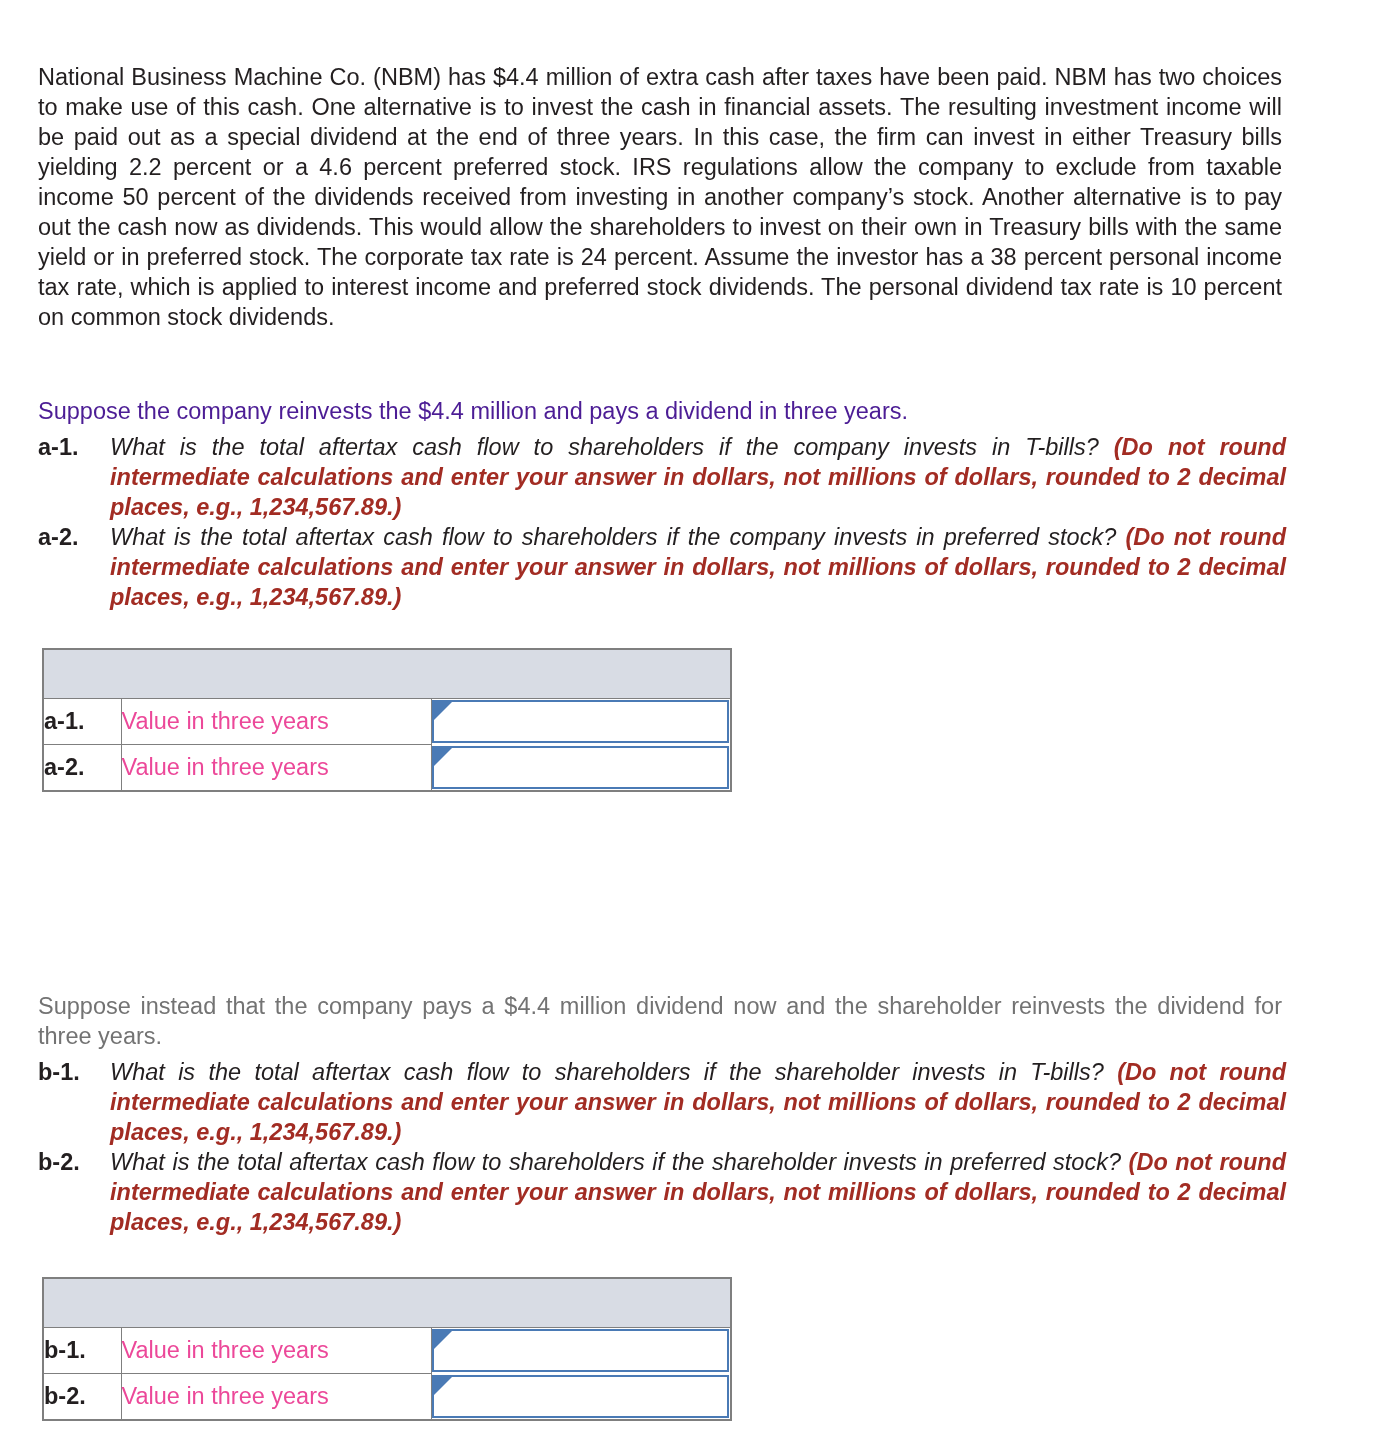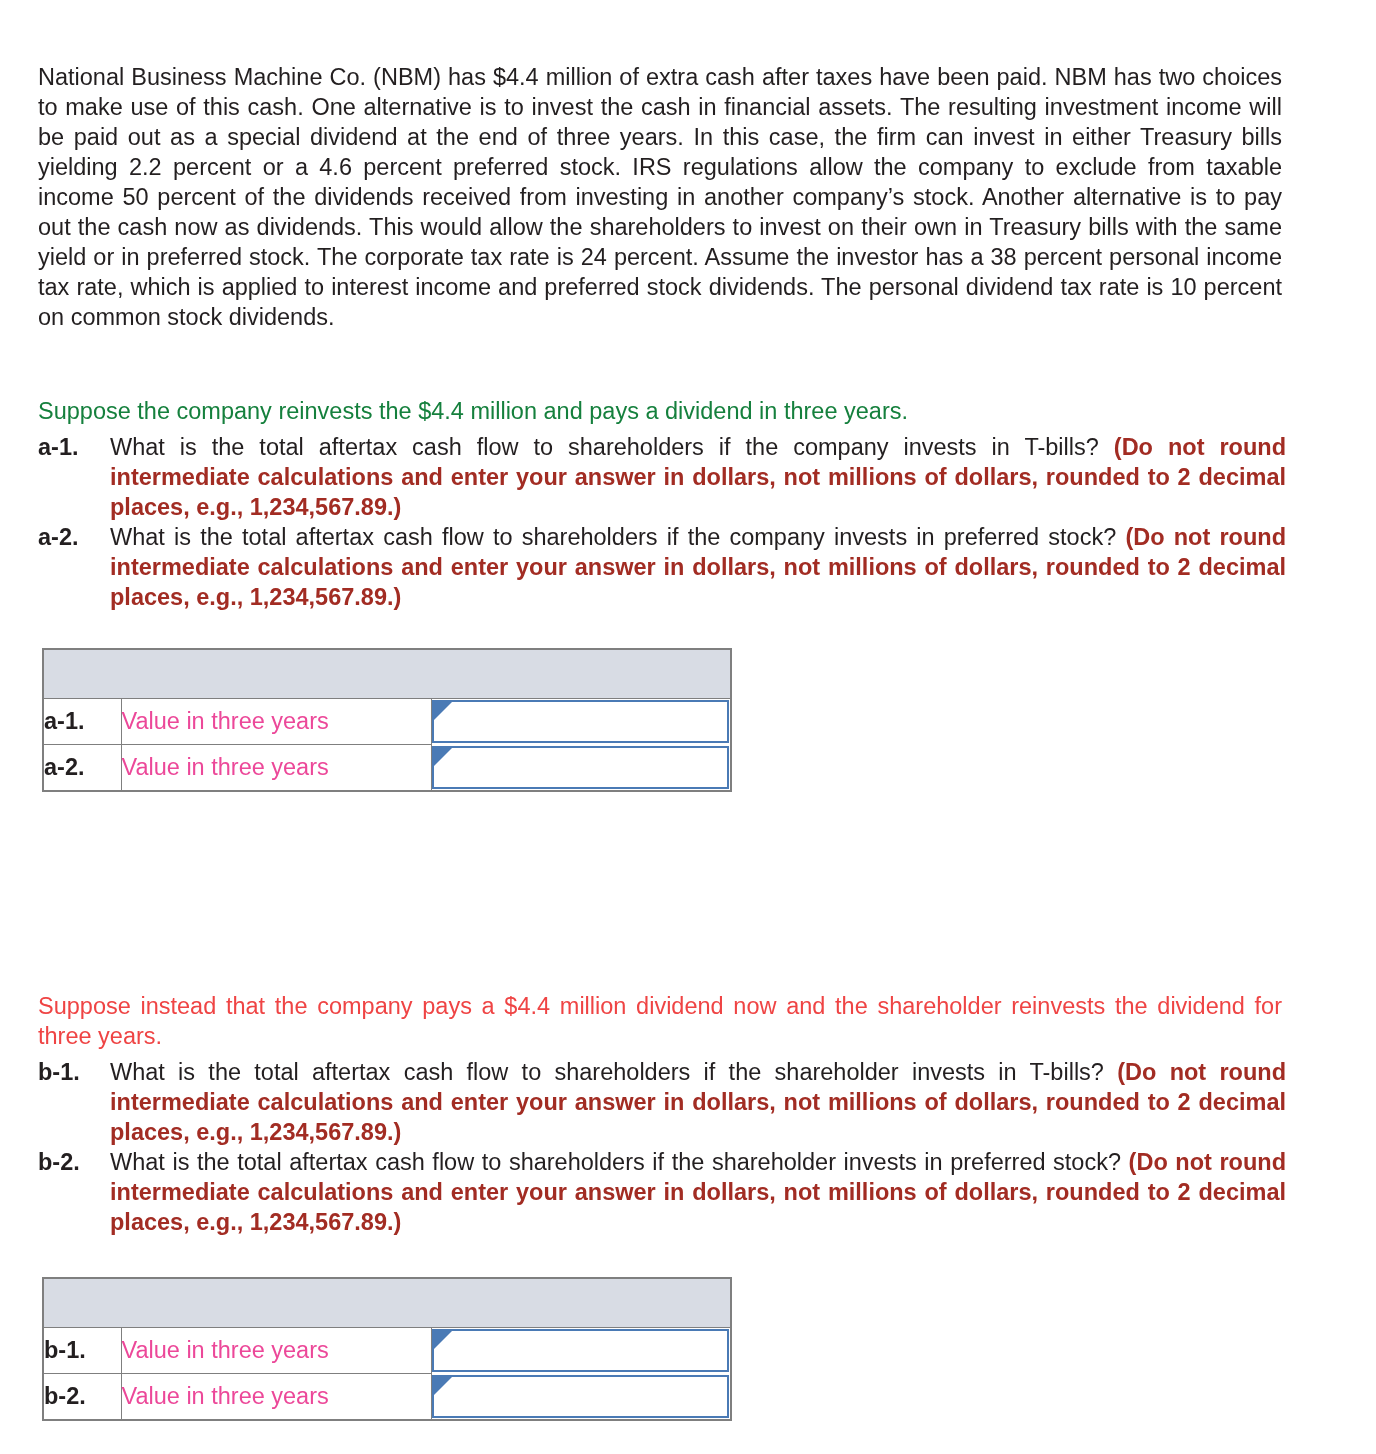--- a/index.html
+++ b/index.html
@@ -35,32 +35,32 @@
     text-justify: inter-word;
     color: #231f20;
   }
   .lead-a {
     position: absolute;
     left: 38px;
     top: 372px;
     width: 1244px;
     font-size: 23.5px;
     line-height: 30px;
-    color: #15803d;
+    color: #4c1d95;
   }
   .lead-b {
     position: absolute;
     left: 38px;
     top: 967px;
     width: 1244px;
     font-size: 23.5px;
     line-height: 30px;
     text-align: justify;
     text-justify: inter-word;
-    color: #ef4444;
+    color: #737373;
   }
 
   
   .qlist {
     position: absolute;
     width: 1248px;
     font-size: 23.5px;
     line-height: 30px;
     color: #231f20;
   }
@@ -75,20 +75,21 @@
     flex: 0 0 auto;
     width: 72px;
     font-weight: bold;
     color: #231f20;
     white-space: nowrap;
   }
   .qbody {
     flex: 1 1 auto;
     text-align: justify;
     text-justify: inter-word;
+    font-style: italic;
   }
   .hint {
     color: #a22c23;
     font-weight: bold;
   }
 
   
   .answer-table {
     position: absolute;
     border-collapse: collapse;

